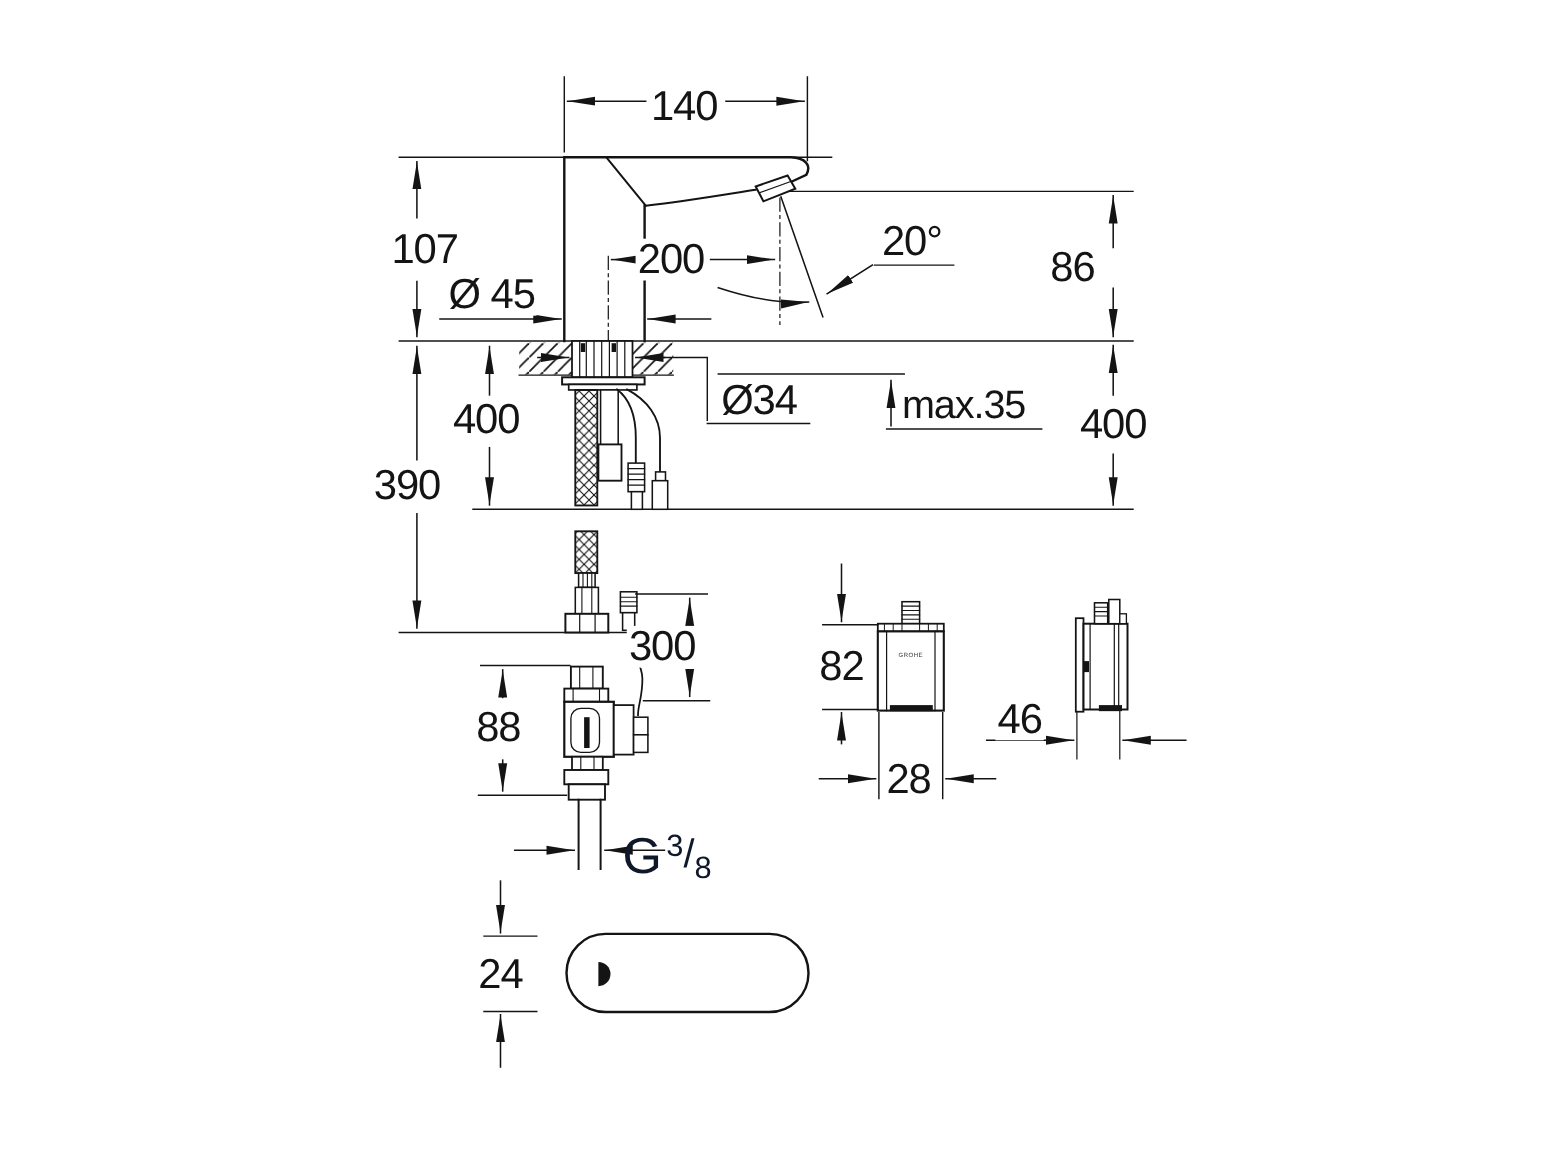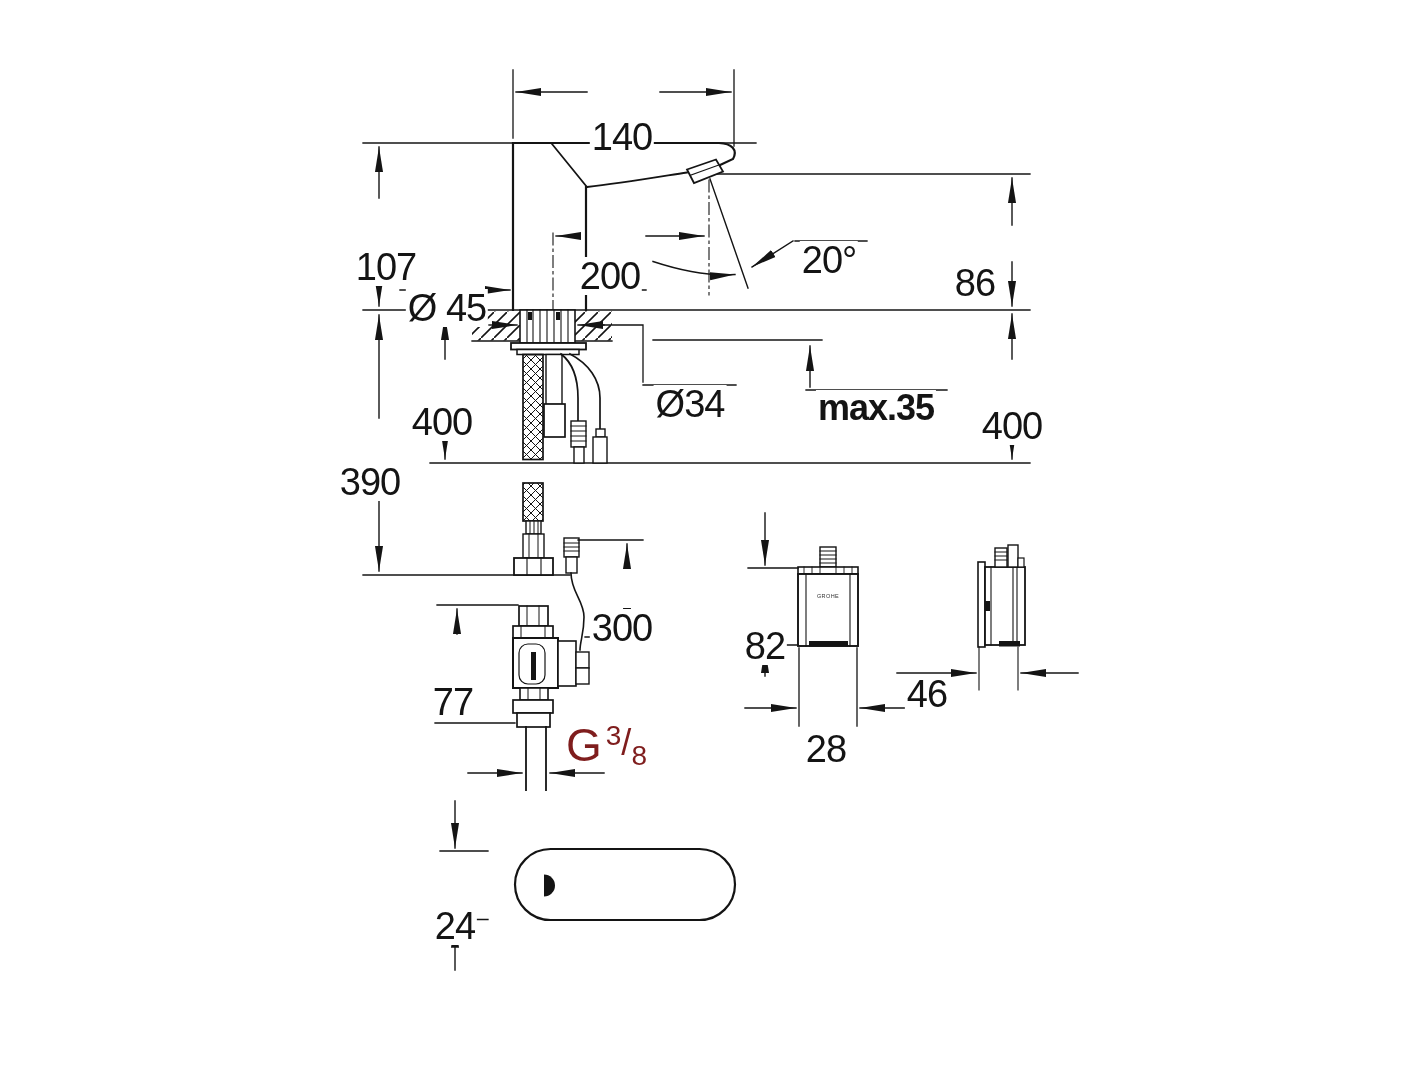--- a/index.html
+++ b/index.html
@@ -1,24 +1,24 @@
 <!DOCTYPE html>
 <html><head>
 <meta charset="utf-8">
 <style>
   html,body{margin:0;padding:0;background:#fff;}
   #stage{position:relative;width:1421px;height:1065px;background:#ffffff;overflow:hidden;
          font-family:"Liberation Sans","DejaVu Sans",sans-serif;}
   #drawing-svg{position:absolute;left:0;top:0;}
   .dim{position:absolute;transform:translate(-50%,-50%);font-size:38px;line-height:1;
-       color:#141414;background:#ffffff;padding:0 2px;white-space:nowrap;letter-spacing:-1px;margin-top:40px;}
-  .dim.small{font-size:36px;font-weight:bold;}
+       color:#141414;background:#ffffff;padding:0 2px;white-space:nowrap;letter-spacing:-1px;}
+  .dim.small{font-size:36px;}
   .logo{position:absolute;transform:translate(-50%,-50%);font-size:5.5px;letter-spacing:.4px;
         color:#333;background:transparent;}
-  .thread{position:absolute;color:#7f1d1d;white-space:nowrap;}
+  .thread{position:absolute;color:#0f172a;white-space:nowrap;margin-top:33px;}
   .thread .g{font-size:46px;}
   .thread .sup{font-size:28px;position:relative;top:-16px;margin-left:4px;}
   .thread .slash{font-size:36px;position:relative;top:-6px;}
   .thread .sub{font-size:28px;position:relative;top:4px;}
 </style>
 </head>
 <body>
 
 <div id="stage">
 
@@ -218,22 +218,22 @@
 <div class="dim" style="left:386px;top:227px">107</div>
 <div class="dim" style="left:447px;top:268px">Ø 45</div>
 <div class="dim" style="left:610px;top:236px">200</div>
 <div class="dim" style="left:829px;top:220px">20°</div>
 <div class="dim" style="left:975px;top:243px">86</div>
 <div class="dim" style="left:690px;top:364px">Ø34</div>
 <div class="dim small" style="left:876px;top:368px">max.35</div>
 <div class="dim" style="left:1012px;top:386px">400</div>
 <div class="dim" style="left:442px;top:382px">400</div>
 <div class="dim" style="left:370px;top:442px">390</div>
-<div class="dim" style="left:622px;top:588px">300</div>
-<div class="dim" style="left:453px;top:662px">77</div>
+<div class="dim" style="left:602px;top:588px">300</div>
+<div class="dim" style="left:453px;top:662px">88</div>
 <div class="dim" style="left:765px;top:606px">82</div>
 <div class="dim" style="left:826px;top:709px">28</div>
 <div class="dim" style="left:927px;top:654px">46</div>
 <div class="dim" style="left:455px;top:886px">24</div>
 
 <div class="thread" style="left:566px;top:718px">
   <span class="g">G</span><span class="sup">3</span><span class="slash">/</span><span class="sub">8</span>
 </div>
 
 <div class="logo" style="left:828px;top:596px">GROHE</div>

